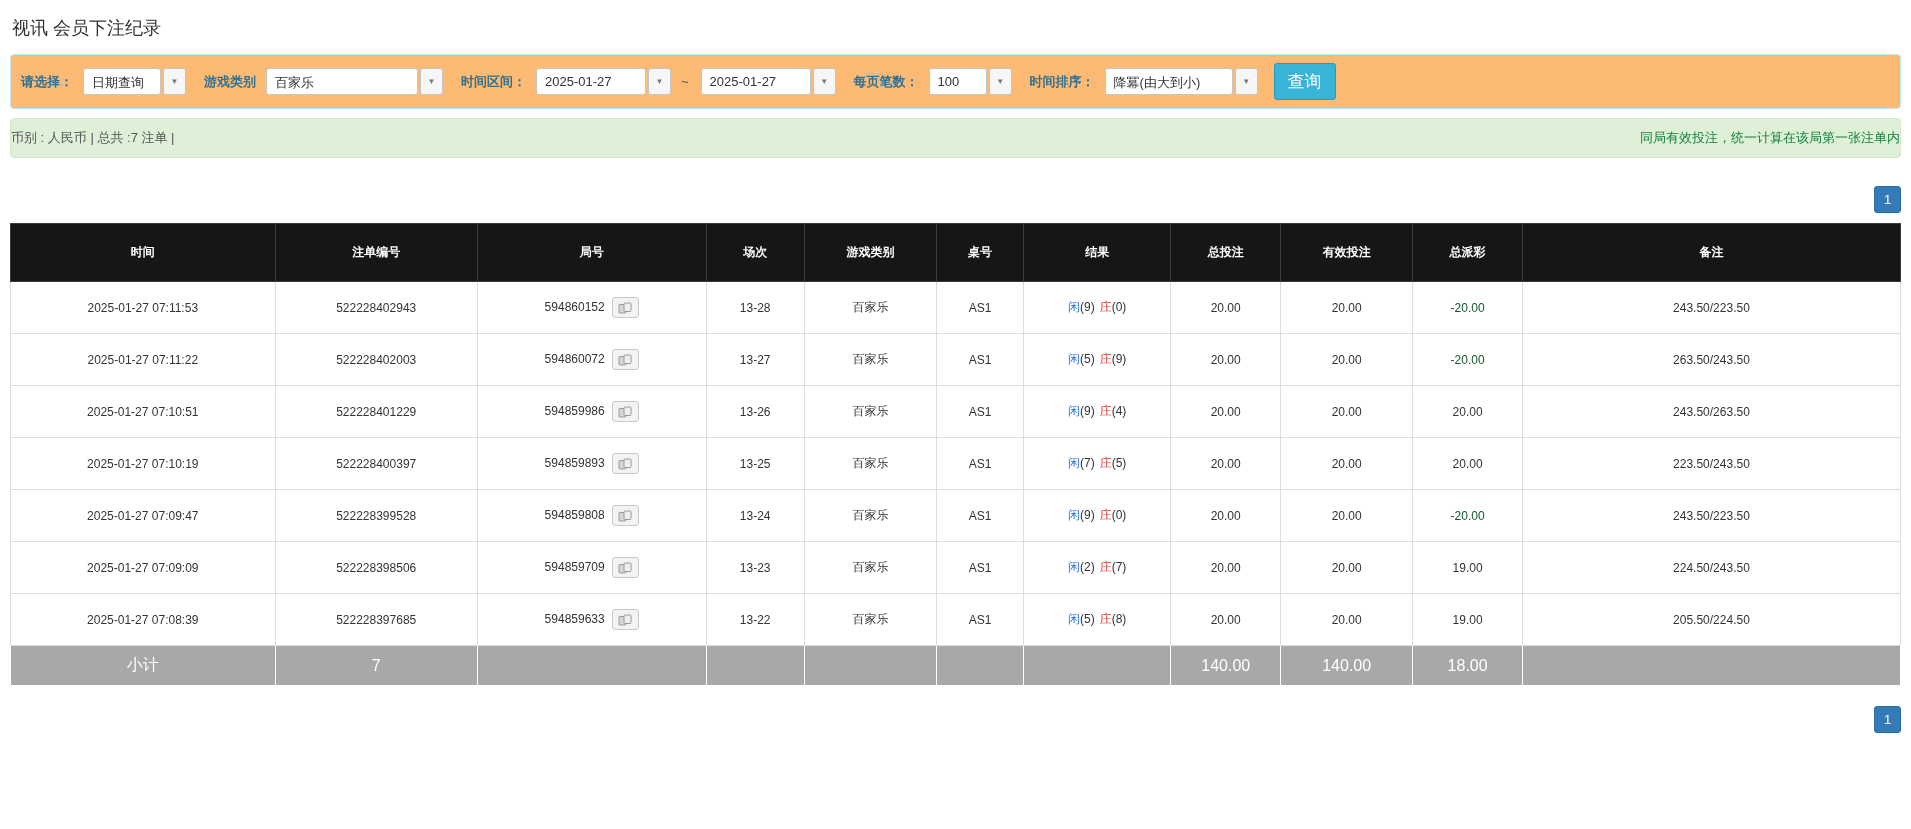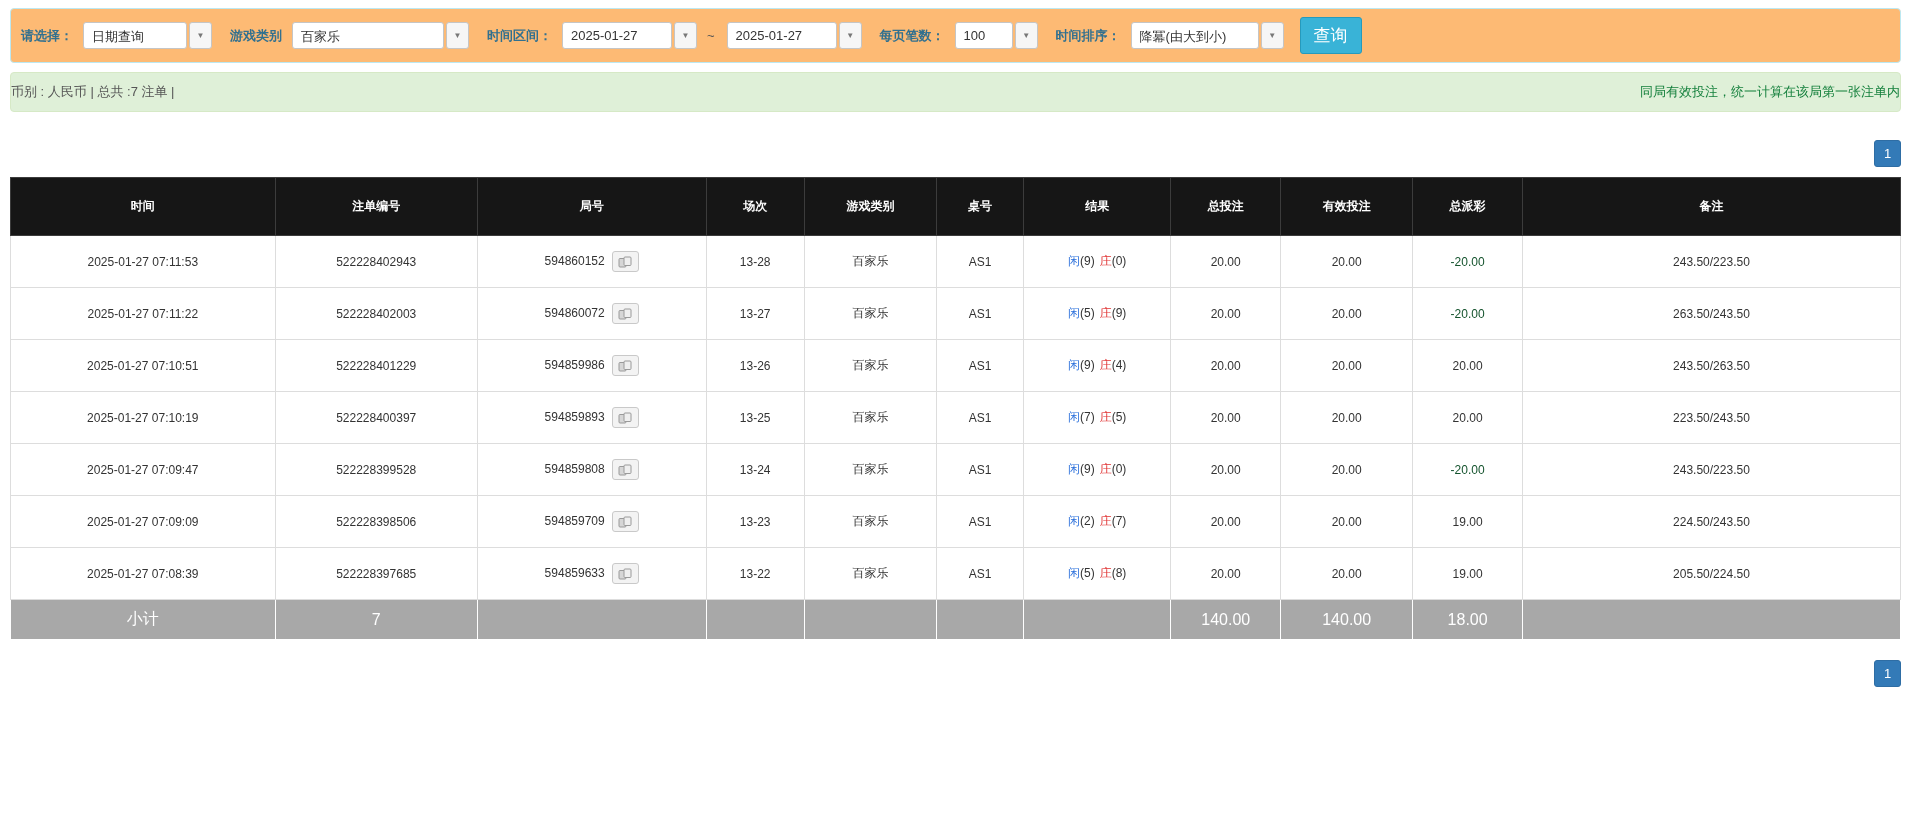--- a/index.html
+++ b/index.html
@@ -56,21 +56,21 @@
     border-radius: 3px;
     background: #f6f6f6;
     color: #777;
     font-size: 8px;
     display: inline-flex;
     align-items: center;
     justify-content: center;
     cursor: pointer;
     padding: 0;
   }
-  .w-query .combo-text { width: 104px; }
+  .w-query .combo-text { width: 78px; }
   .w-game  .combo-text { width: 152px; }
   .w-date  .combo-text { width: 110px; }
   .w-size  .combo-text { width: 58px; }
   .w-sort  .combo-text { width: 128px; }
   .tilde { color: #555; font-size: 13px; margin: 0 2px; }
   .search-btn {
     margin-left: 8px;
     background: #39b3d7;
     border: 1px solid #269abc;
     color: #fff;
@@ -161,20 +161,21 @@
     border: 1px solid #fff;
     padding: 9px 4px;
     font-size: 16px;
   }
 </style>
 </head>
 <body>
 
 <div class="page">
 
+  <div class="page-title">视讯 会员下注纪录</div>
 
   <div class="filter-bar">
     <span class="flabel">请选择：</span>
     <div class="combo w-query">
       <span class="combo-text">日期查询</span>
       <button class="combo-btn">▼</button>
     </div>
 
     <span class="flabel">游戏类别</span>
     <div class="combo w-game">

